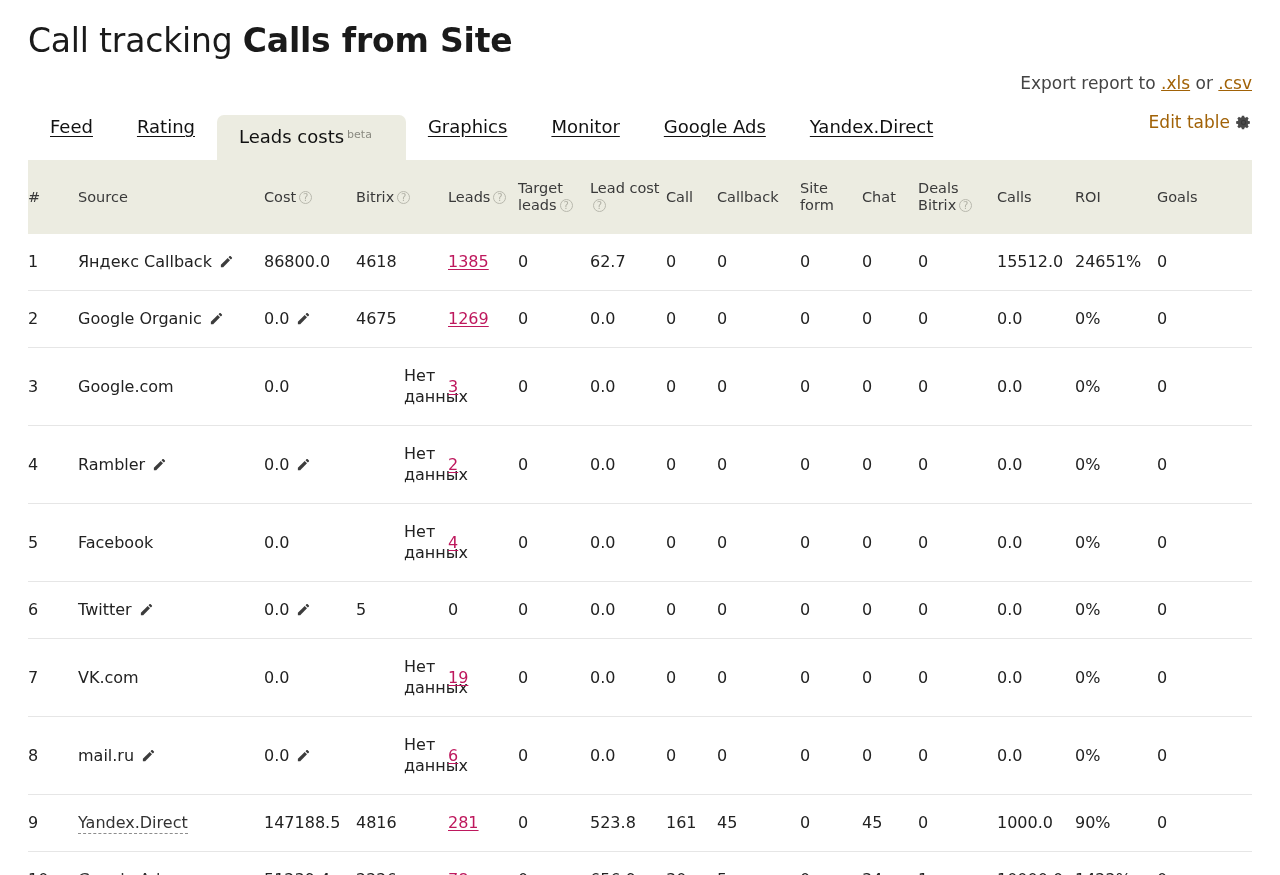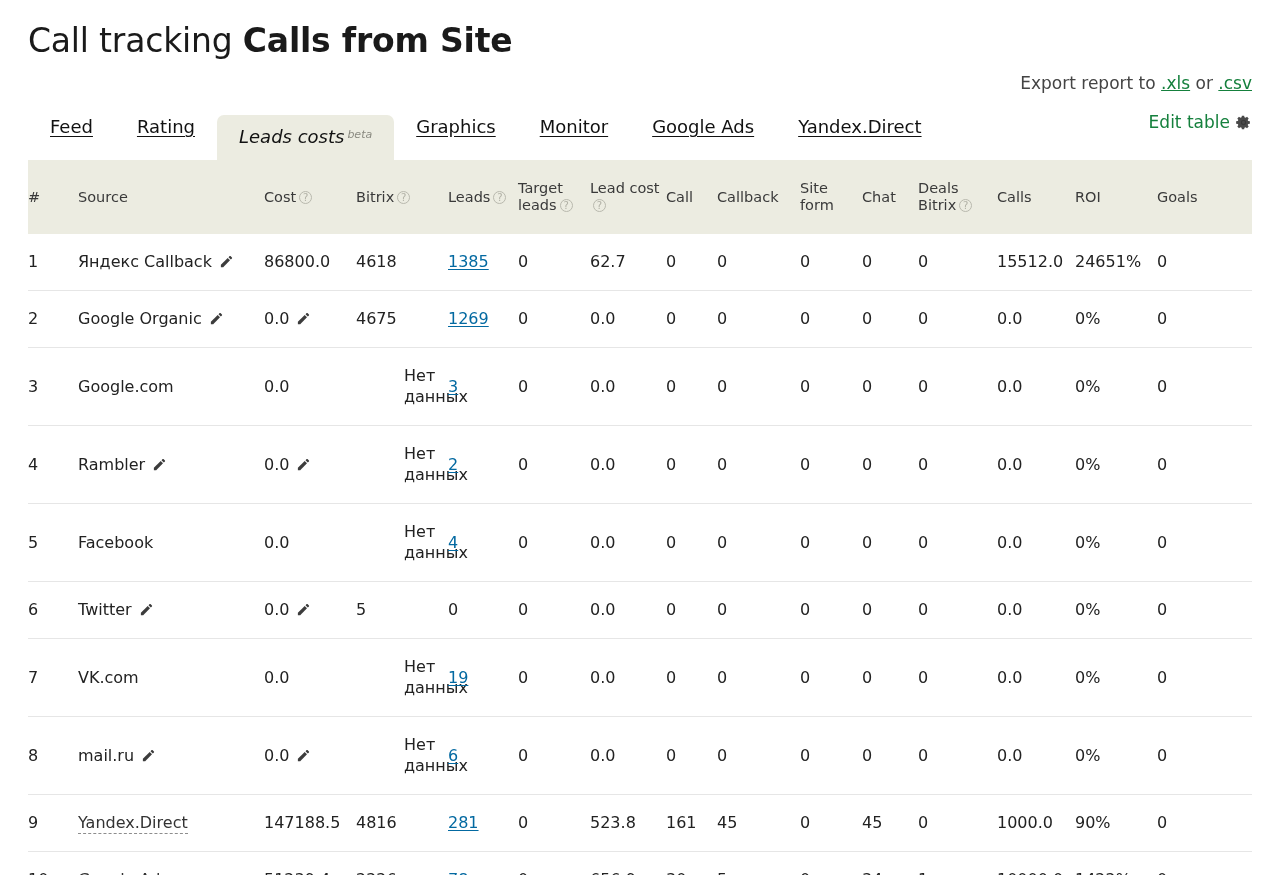--- a/index.html
+++ b/index.html
@@ -34,21 +34,21 @@
   .export-block {
     position: absolute;
     right: 28px;
     top: 70px;
     text-align: right;
     font-size: 17px;
     line-height: 26px;
     color: #444;
   }
   .export-block a {
-    color: #15803d;
+    color: #a16207;
     text-decoration: underline;
   }
   .edit-table-row {
     display: block;
     margin-top: 13px;
     color: #444;
   }
   .gear-icon {
     display: inline-block;
     vertical-align: -3px;
@@ -76,22 +76,21 @@
     position: relative;
     top: 0;
   }
   .tab .tab-label {
     text-decoration: underline;
     text-underline-offset: 3px;
   }
   .tab.active {
     background: #ecece1;
     border-radius: 7px 7px 0 0;
-    padding: 9px 22px 12px 22px;
-    font-style: italic;
+    padding: 9px 34px 12px 22px;
   }
   .tab.active .tab-label { text-decoration: none; }
   .tab .beta {
     font-size: 11px;
     color: #8a8a80;
     vertical-align: 5px;
     margin-left: 3px;
     text-decoration: none;
   }
 
@@ -163,21 +162,21 @@
   .c-goals   { width: 95px; }
 
   .pencil-icon {
     display: inline-block;
     width: 15px;
     height: 15px;
     vertical-align: -2px;
     margin-left: 7px;
   }
   .leads-link {
-    color: #0369a1;
+    color: #be185d;
     text-decoration: underline;
     text-underline-offset: 2px;
   }
   .src-dotted {
     color: #333;
     border-bottom: 1px dashed #8d8d8d;
     padding-bottom: 1px;
   }
   .nodata { line-height: 21px; display: inline-block; margin-left: 48px; }
 </style>

